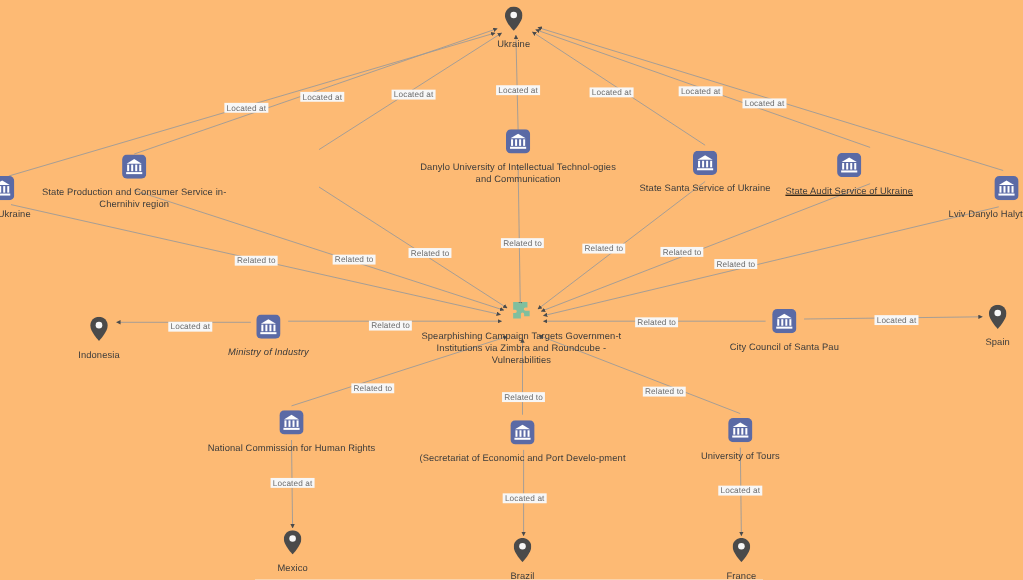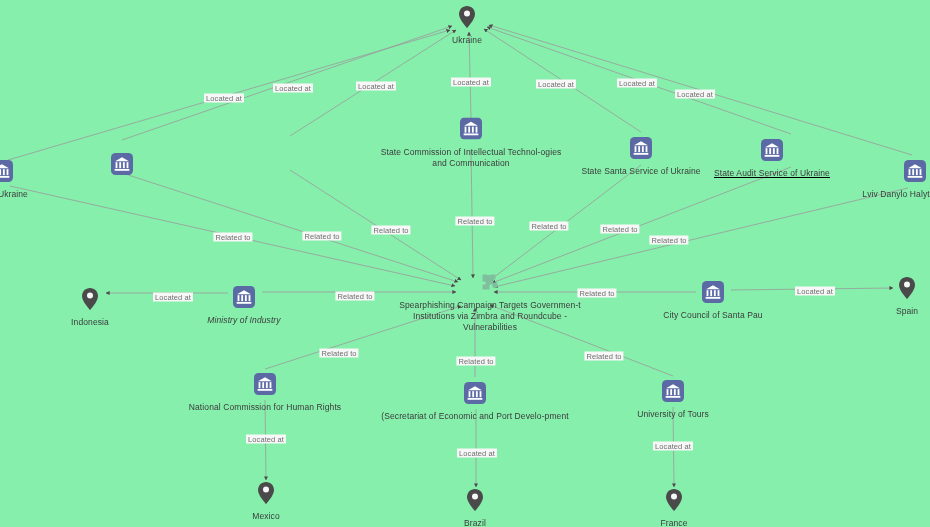--- a/index.html
+++ b/index.html
@@ -4,21 +4,21 @@
 <style>
   html, body {
     margin: 0;
     padding: 0;
     background: #f7f7f7;
   }
   #graph-canvas {
     position: relative;
     width: 930px;
     height: 527px;
-    background: #86efac;
+    background: #fdba74;
     overflow: hidden;
     font-family: "Liberation Sans", sans-serif;
   }
   #edge-layer {
     position: absolute;
     left: 0;
     top: 0;
     width: 930px;
     height: 527px;
   }
@@ -123,20 +123,21 @@
       <svg class="org-icon" width="22" height="22" viewBox="0 0 24 24">
         <rect x="0" y="0" width="24" height="24" rx="5" fill="#5b6aa5"></rect>
         <path d="M12 4.5 4.5 9h15L12 4.5z" fill="#ffffff"></path>
         <rect x="5" y="10" width="2" height="6.5" fill="#ffffff"></rect>
         <rect x="9" y="10" width="2" height="6.5" fill="#ffffff"></rect>
         <rect x="13" y="10" width="2" height="6.5" fill="#ffffff"></rect>
         <rect x="17" y="10" width="2" height="6.5" fill="#ffffff"></rect>
         <rect x="4" y="17.4" width="16" height="2" fill="#ffffff"></rect>
       </svg>
     </span>
+    <span class="node-label wide">State Production and Consumer Service in-Chernihiv region</span>
   </div>
 
   <div class="node" style="left:2px; top:178px;">
     <span class="node-icon-wrap">
       <svg class="org-icon" width="22" height="22" viewBox="0 0 24 24">
         <rect x="0" y="0" width="24" height="24" rx="5" fill="#5b6aa5"></rect>
         <path d="M12 4.5 4.5 9h15L12 4.5z" fill="#ffffff"></path>
         <rect x="5" y="10" width="2" height="6.5" fill="#ffffff"></rect>
         <rect x="9" y="10" width="2" height="6.5" fill="#ffffff"></rect>
         <rect x="13" y="10" width="2" height="6.5" fill="#ffffff"></rect>
@@ -153,21 +154,21 @@
       <svg class="org-icon" width="22" height="22" viewBox="0 0 24 24">
         <rect x="0" y="0" width="24" height="24" rx="5" fill="#5b6aa5"></rect>
         <path d="M12 4.5 4.5 9h15L12 4.5z" fill="#ffffff"></path>
         <rect x="5" y="10" width="2" height="6.5" fill="#ffffff"></rect>
         <rect x="9" y="10" width="2" height="6.5" fill="#ffffff"></rect>
         <rect x="13" y="10" width="2" height="6.5" fill="#ffffff"></rect>
         <rect x="17" y="10" width="2" height="6.5" fill="#ffffff"></rect>
         <rect x="4" y="17.4" width="16" height="2" fill="#ffffff"></rect>
       </svg>
     </span>
-    <span class="node-label">State Commission of Intellectual Technol-ogies and Communication</span>
+    <span class="node-label">Danylo University of Intellectual Technol-ogies and Communication</span>
   </div>
 
   <div class="node" style="left:641px; top:155px;">
     <span class="node-icon-wrap">
       <svg class="org-icon" width="22" height="22" viewBox="0 0 24 24">
         <rect x="0" y="0" width="24" height="24" rx="5" fill="#5b6aa5"></rect>
         <path d="M12 4.5 4.5 9h15L12 4.5z" fill="#ffffff"></path>
         <rect x="5" y="10" width="2" height="6.5" fill="#ffffff"></rect>
         <rect x="9" y="10" width="2" height="6.5" fill="#ffffff"></rect>
         <rect x="13" y="10" width="2" height="6.5" fill="#ffffff"></rect>
@@ -201,21 +202,21 @@
         <rect x="5" y="10" width="2" height="6.5" fill="#ffffff"></rect>
         <rect x="9" y="10" width="2" height="6.5" fill="#ffffff"></rect>
         <rect x="13" y="10" width="2" height="6.5" fill="#ffffff"></rect>
         <rect x="17" y="10" width="2" height="6.5" fill="#ffffff"></rect>
         <rect x="4" y="17.4" width="16" height="2" fill="#ffffff"></rect>
       </svg>
     </span>
     <span class="node-label">Lviv Danylo Halytskyi In-ort</span>
   </div>
 
-  <div class="node" style="left:490px; top:300px;">
+  <div class="node" style="left:474px; top:300px;">
     <span class="node-icon-wrap">
       <svg class="report-icon" width="20" height="20" viewBox="0 0 24 24">
         <path d="M3 3h6v2.2a1.8 1.8 0 1 1 3.6 0V3h6v6h-2.2a1.8 1.8 0 1 0 0 3.6H21v6h-6v-2.2a1.8 1.8 0 1 0-3.6 0V21H3v-6h2.2a1.8 1.8 0 1 0 0-3.6H3V3z" fill="#7fbf9e"></path>
       </svg>
     </span>
     <span class="node-label wide">Spearphishing Campaign Targets Governmen-t Institutions via Zimbra and Roundcube - Vulnerabilities</span>
   </div>
 
   <div class="node" style="left:90px; top:306px;">
     <span class="node-icon-wrap">

